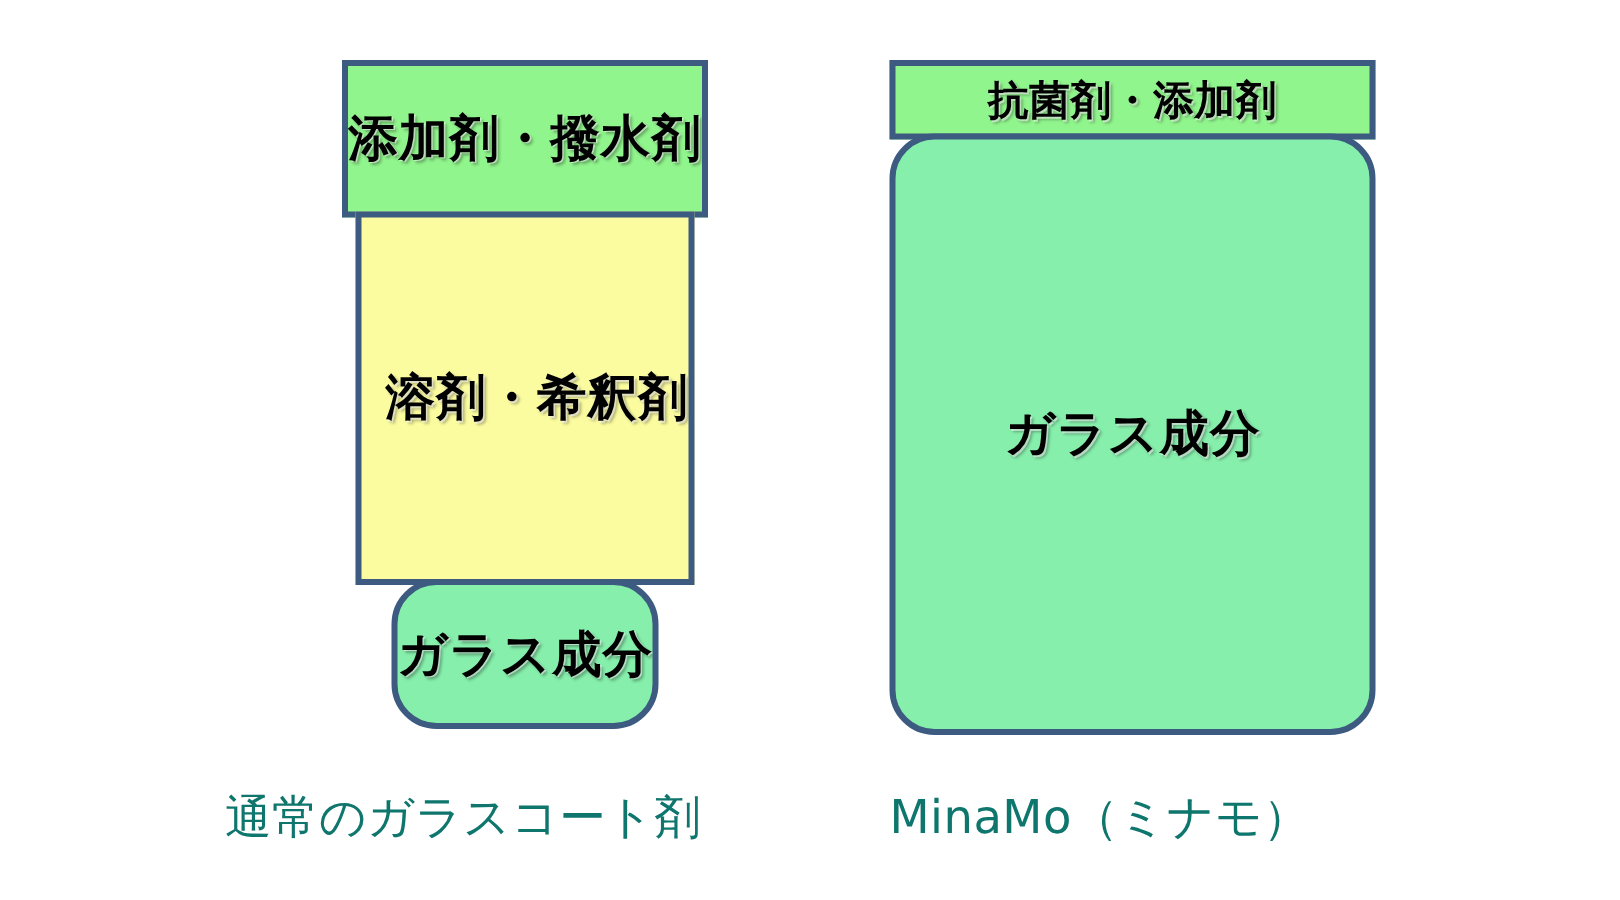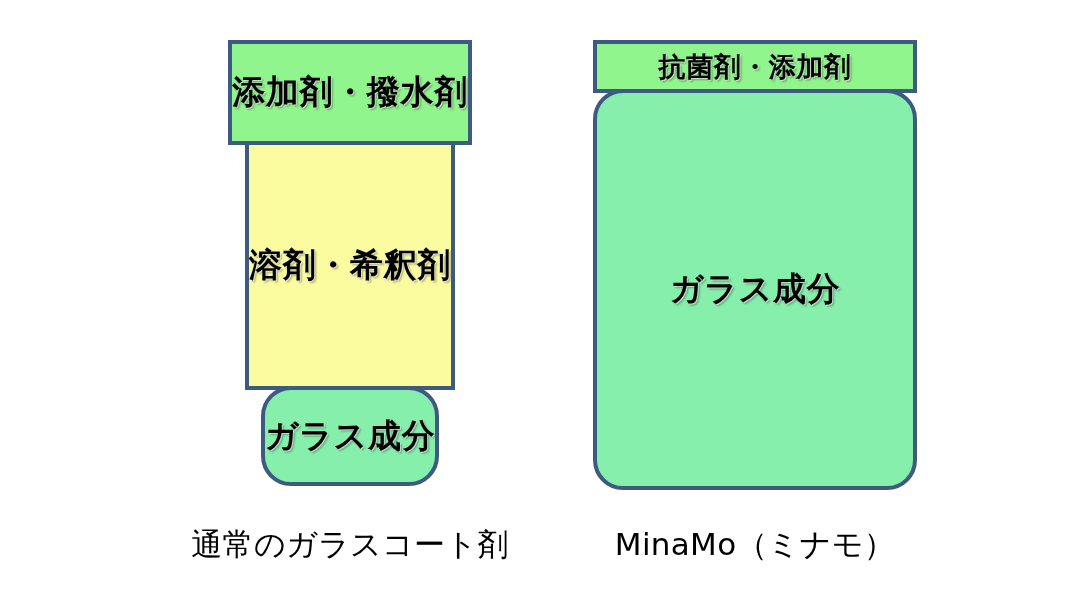--- a/index.html
+++ b/index.html
@@ -75,25 +75,25 @@
       2px 2px 2px rgba(0,0,0,0.30);
   }
 
   .seg-label-lg { font-size: 33px; }
   .seg-label-md { font-size: 27px; }
 
   
   .caption {
     position: absolute;
     top: 524px;
-    text-align: center;
+    text-align: left;
     font-family: "DejaVu Sans", "Liberation Sans", sans-serif;
     font-weight: 400;
     font-size: 31px;
-    color: #000000;
+    color: #0f766e;
     white-space: nowrap;
     letter-spacing: 0.01em;
   }
 
   .caption-left {
     left: 150px;
     width: 400px;
   }
 
   .caption-right {
@@ -105,21 +105,21 @@
 <body>
 
 <div class="canvas">
 
   <div class="stack stack-left">
 
     <div class="segment seg-green" style="flex: 0 0 105px;">
       <span class="seg-label seg-label-lg">添加剤・撥水剤</span>
     </div>
 
-    <div class="segment seg-yellow" style="flex: 0 0 249px;">
+    <div class="segment seg-yellow" style="flex: 0 0 249px; padding-left: 16px;">
       <span class="seg-label seg-label-lg">溶剤・希釈剤</span>
     </div>
 
     <div class="segment seg-blue" style="flex: 0 0 100px;">
       <span class="seg-label seg-label-lg">ガラス成分</span>
     </div>
 
   </div>
 
   <div class="stack stack-right">

